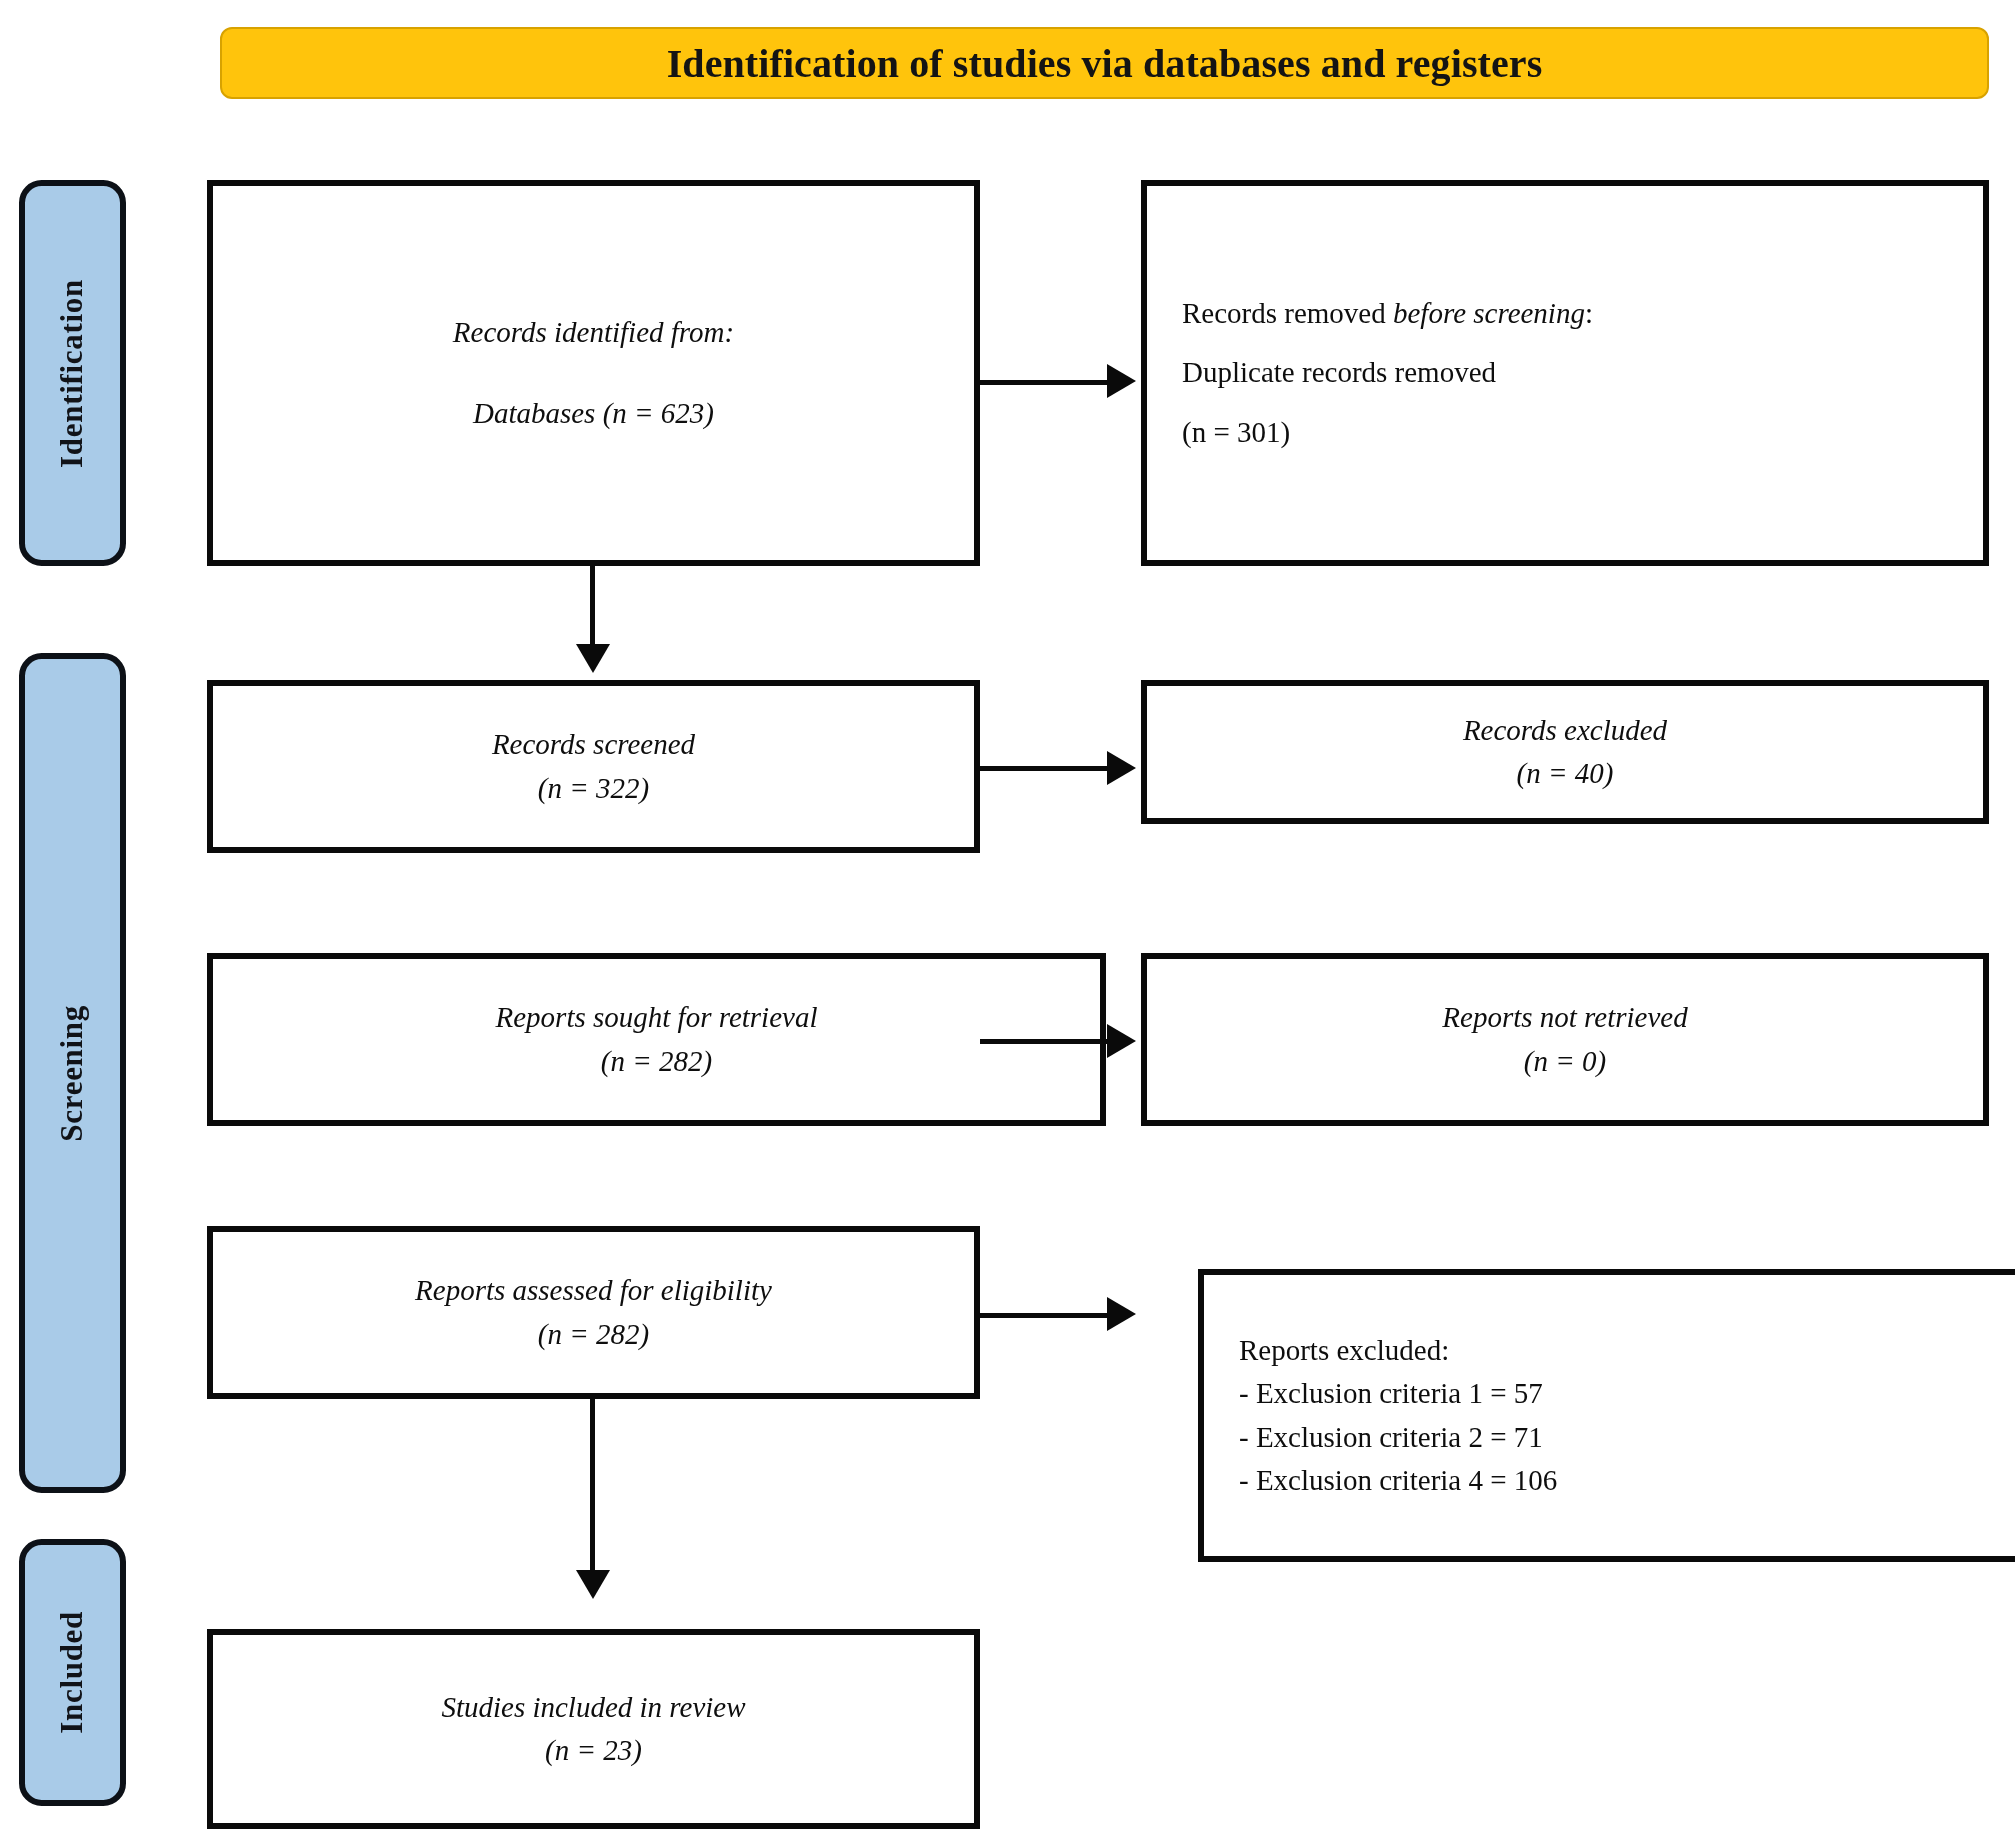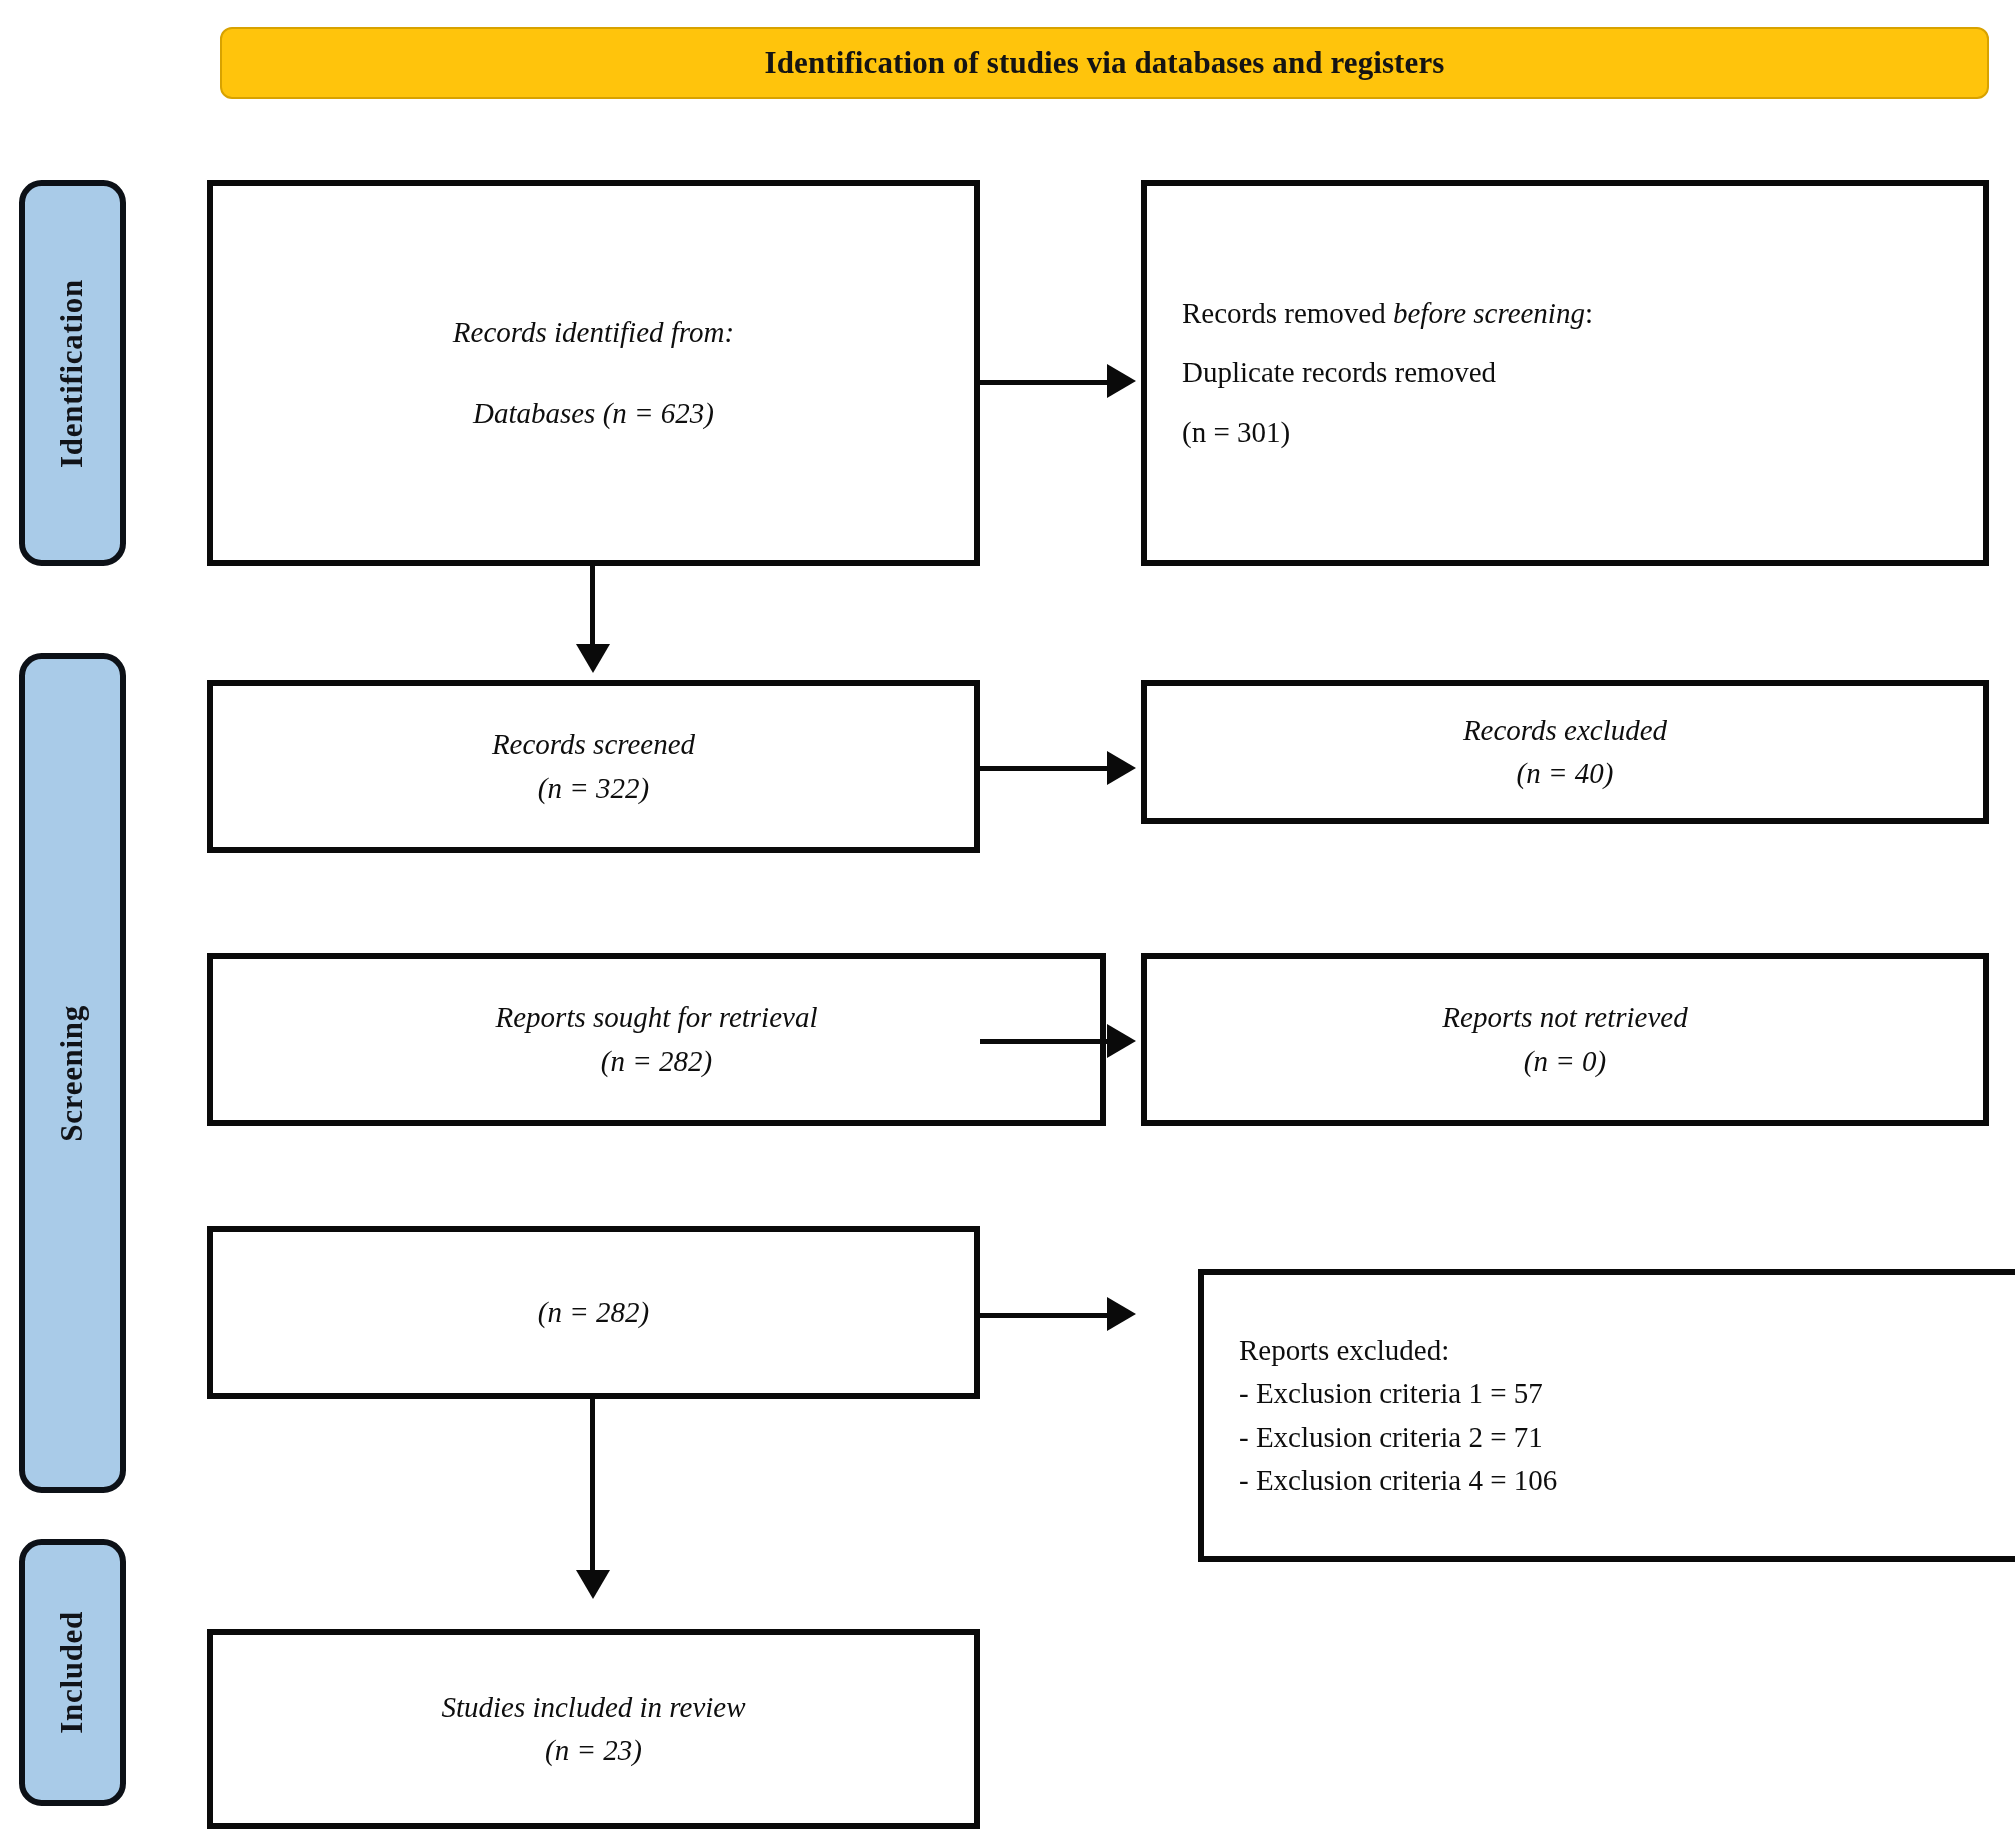--- a/index.html
+++ b/index.html
@@ -28,21 +28,21 @@
     height: 72px;
     background: #FFC40C;
     border: 2px solid #d8a200;
     border-radius: 12px;
     box-sizing: border-box;
     display: flex;
     align-items: center;
     justify-content: center;
   }
   .banner-title {
-    font-size: 31px;
+    font-size: 40px;
     font-weight: 700;
     color: #141414;
     letter-spacing: 0.1px;
     text-align: center;
   }
 
   
   .stage-label {
     position: absolute;
     background: #A9CBE8;
@@ -188,20 +188,21 @@
     <div class="row">Reports sought for retrieval</div>
     <div class="row">(n = 282)</div>
   </div>
 
   <div class="node center" id="box-notretr">
     <div class="row">Reports not retrieved</div>
     <div class="row">(n = 0)</div>
   </div>
 
   <div class="node center" id="box-assessed">
+    <div class="row">Reports assessed  for eligibility</div>
     <div class="row">(n = 282)</div>
   </div>
 
   <div class="node left" id="box-repexcluded">
     <div class="row">Reports excluded:</div>
     <div class="row">- Exclusion criteria 1 = 57</div>
     <div class="row">- Exclusion criteria 2 = 71</div>
     <div class="row">- Exclusion criteria 4 = 106</div>
   </div>
 

